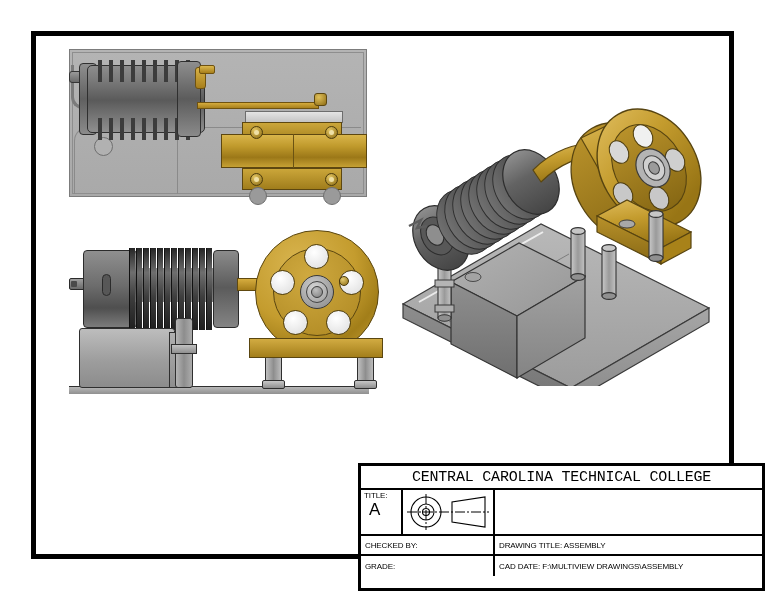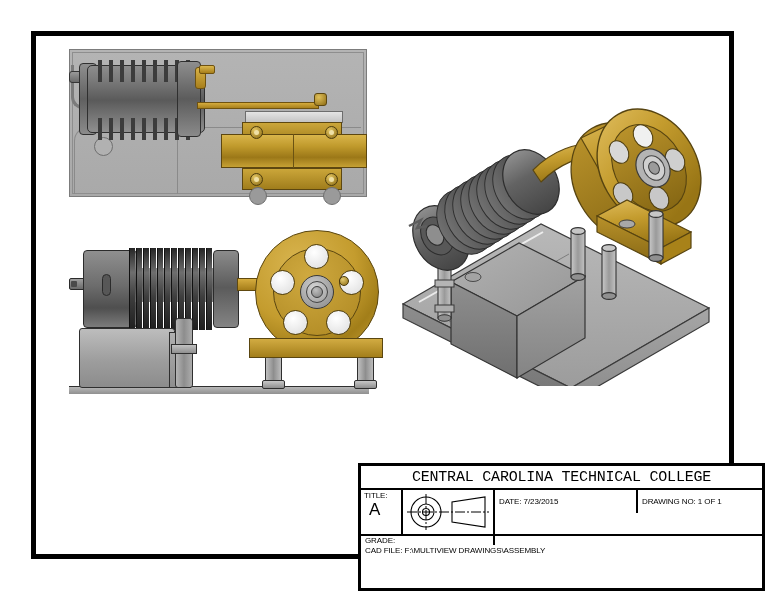--- a/index.html
+++ b/index.html
@@ -504,21 +504,21 @@
     align-items: center;
     justify-content: center;
     padding: 0;
   }
   #tb-mid-right { flex: 1; display: flex; flex-direction: column; }
   .tb-mid-subrow { display: flex; height: 23px; }
   .tb-mid-subrow.first { border-bottom: 2px solid #000; }
   .tb-drawn { flex: 1; border-right: 2px solid #000; }
   .tb-scale { width: 124px; }
   .tb-row-low { height: 20px; border-bottom: 2px solid #000; }
-  .tb-row-low.last { border-bottom: none; flex-direction: column; }
+  .tb-row-low.last { border-bottom: none; }
   .tb-left-low { width: 134px; border-right: 2px solid #000; }
   .tb-right-low { flex: 1; }
 </style>
 </head>
 <body>
 
 <div id="sheet">
   <div id="drawing-border">
 
     <div class="view" id="view-top">
@@ -780,29 +780,29 @@
             <line x1="2" y1="20" x2="84" y2="20" stroke="#000" stroke-width="1" stroke-dasharray="10,2,2,2"></line>
             <circle cx="21" cy="20" r="15" fill="none" stroke="#000" stroke-width="1.1"></circle>
             <circle cx="21" cy="20" r="8" fill="none" stroke="#000" stroke-width="1.1"></circle>
             <circle cx="21" cy="20" r="3.5" fill="none" stroke="#000" stroke-width="1.1"></circle>
             <line x1="21" y1="2" x2="21" y2="38" stroke="#000" stroke-width="1" stroke-dasharray="10,2,2,2"></line>
             <polygon points="47,10 47,30 80,35 80,5" fill="none" stroke="#000" stroke-width="1.1"></polygon>
           </svg>
         </div>
 
         <div id="tb-mid-right">
-          <div class="tb-mid-subrow">
-            <div class="tb-cell tb-drawn">DATE: 7/23/2015</div>
-            <div class="tb-cell tb-scale">DRAWING NO: 1 OF 1</div>
-          </div>
         </div>
       </div>
 
+      <div class="tb-row tb-row-low">
+        <div class="tb-cell tb-left-low">CHECKED BY:</div>
+        <div class="tb-cell tb-right-low">DRAWING TITLE: ASSEMBLY</div>
+      </div>
 
       <div class="tb-row tb-row-low last">
         <div class="tb-cell tb-left-low">GRADE:</div>
-        <div class="tb-cell tb-right-low">CAD FILE: F:\MULTIVIEW DRAWINGS\ASSEMBLY</div>
+        <div class="tb-cell tb-right-low">CAD DATE: F:\MULTIVIEW DRAWINGS\ASSEMBLY</div>
       </div>
 
     </div>
 
   </div>
 </div>
 
 </body></html>

